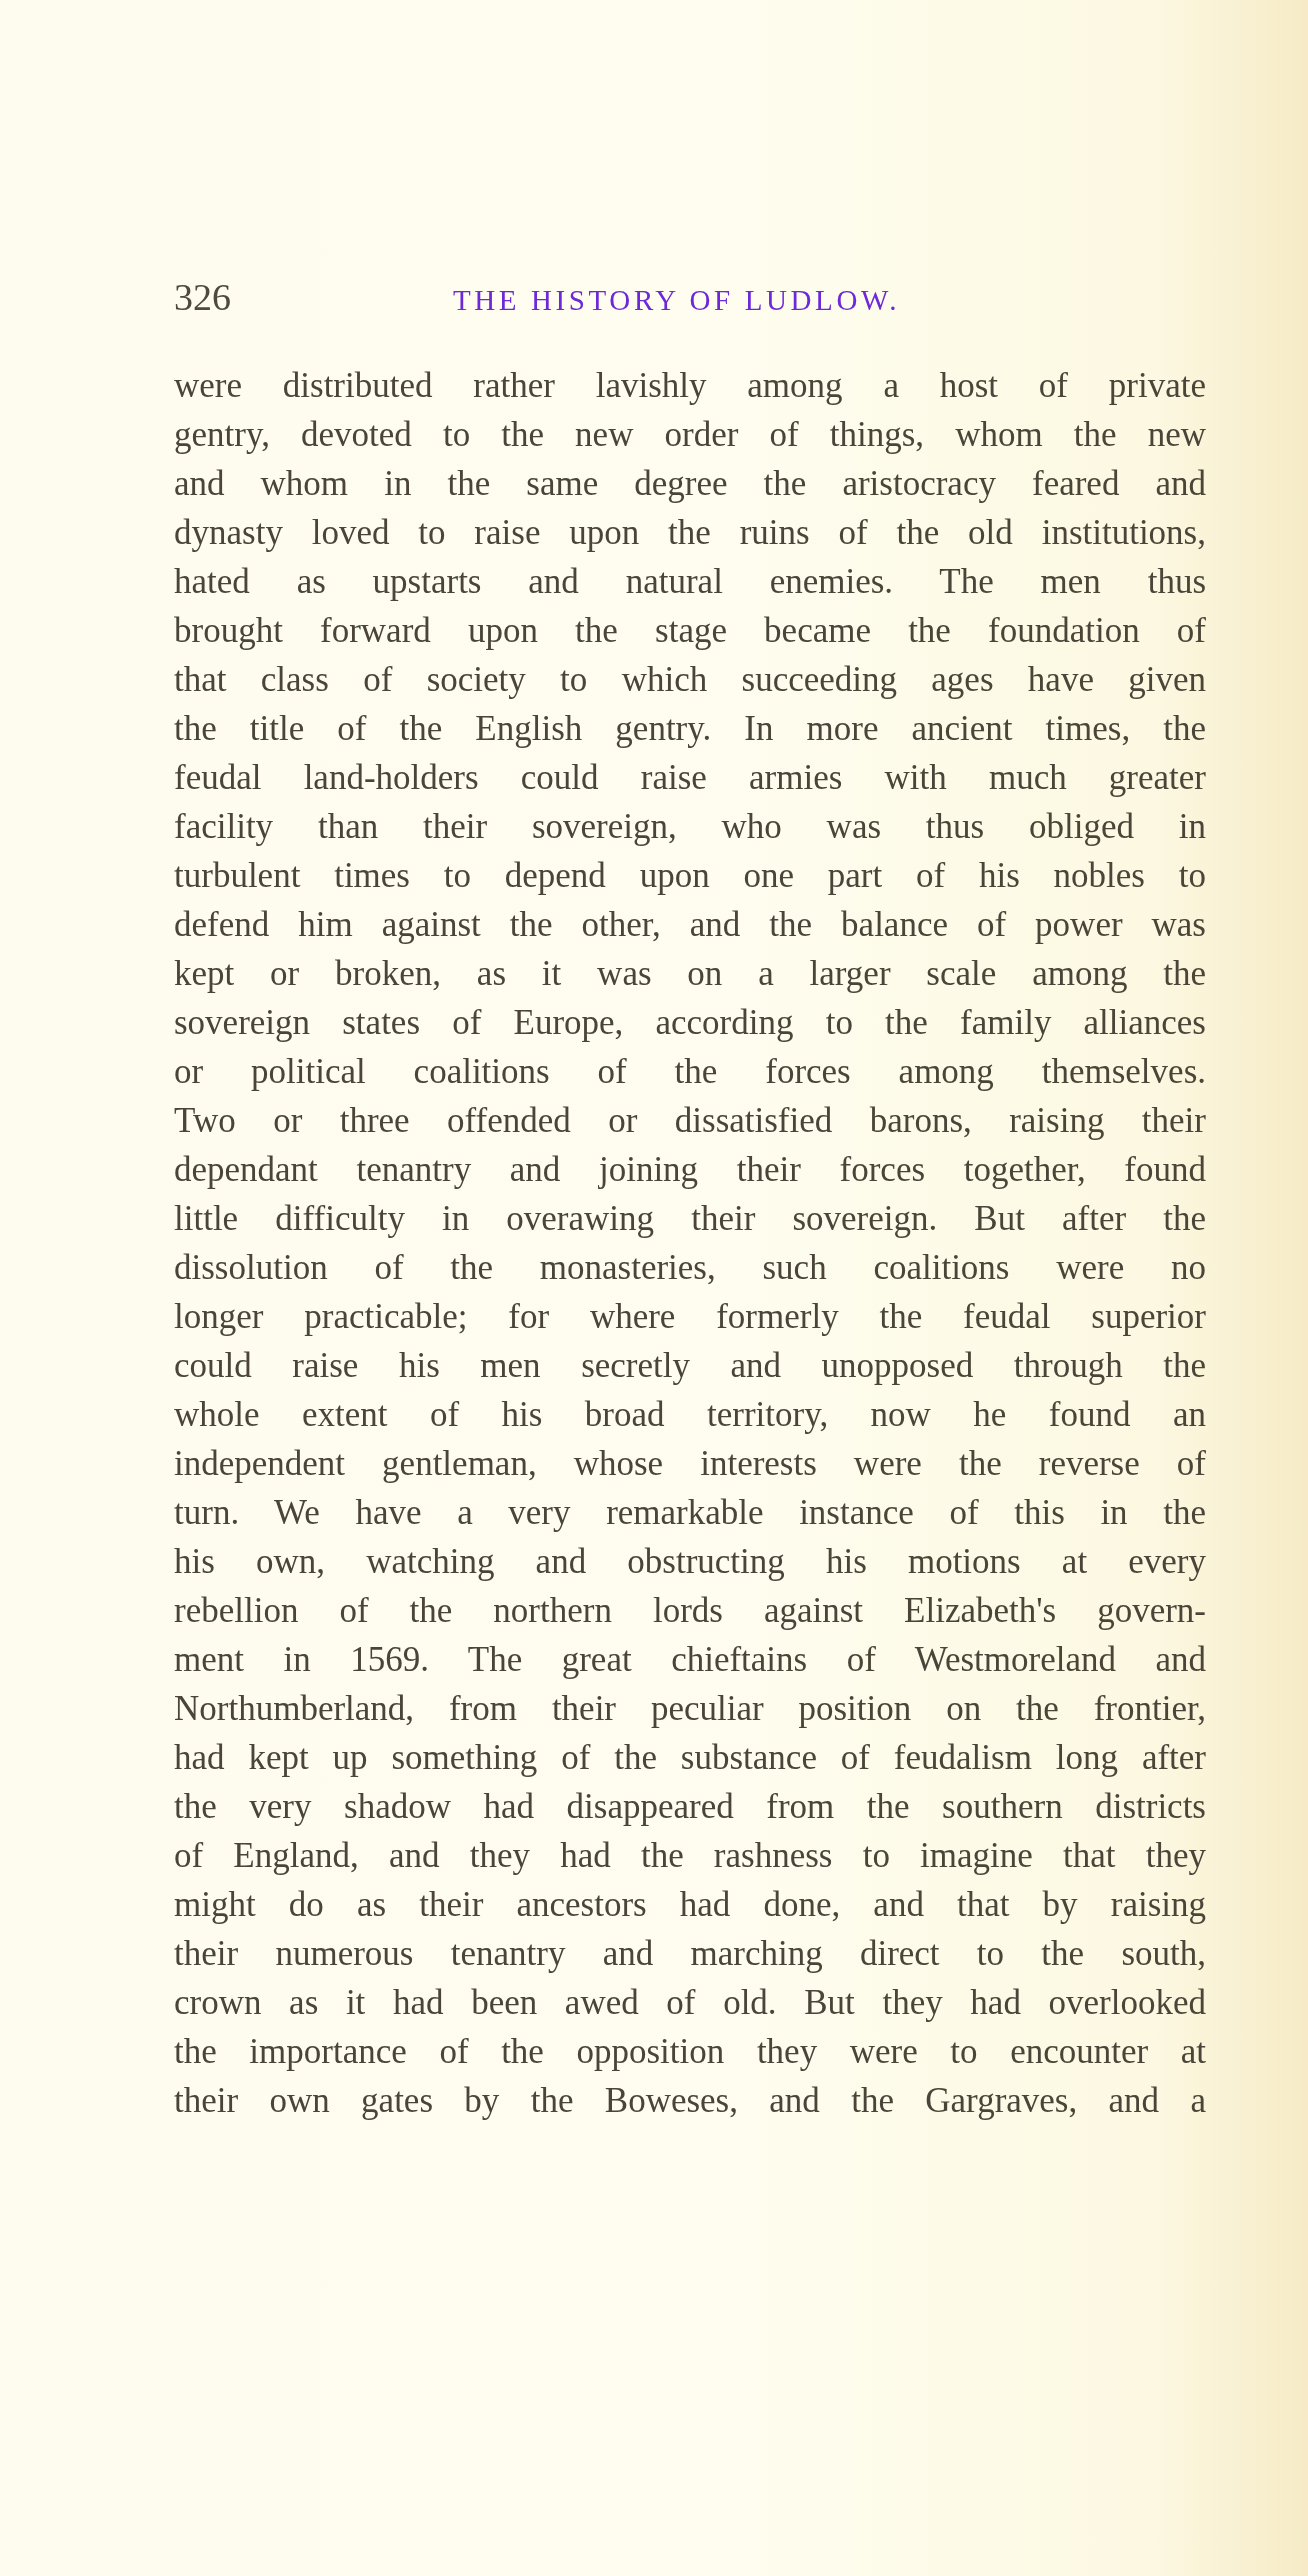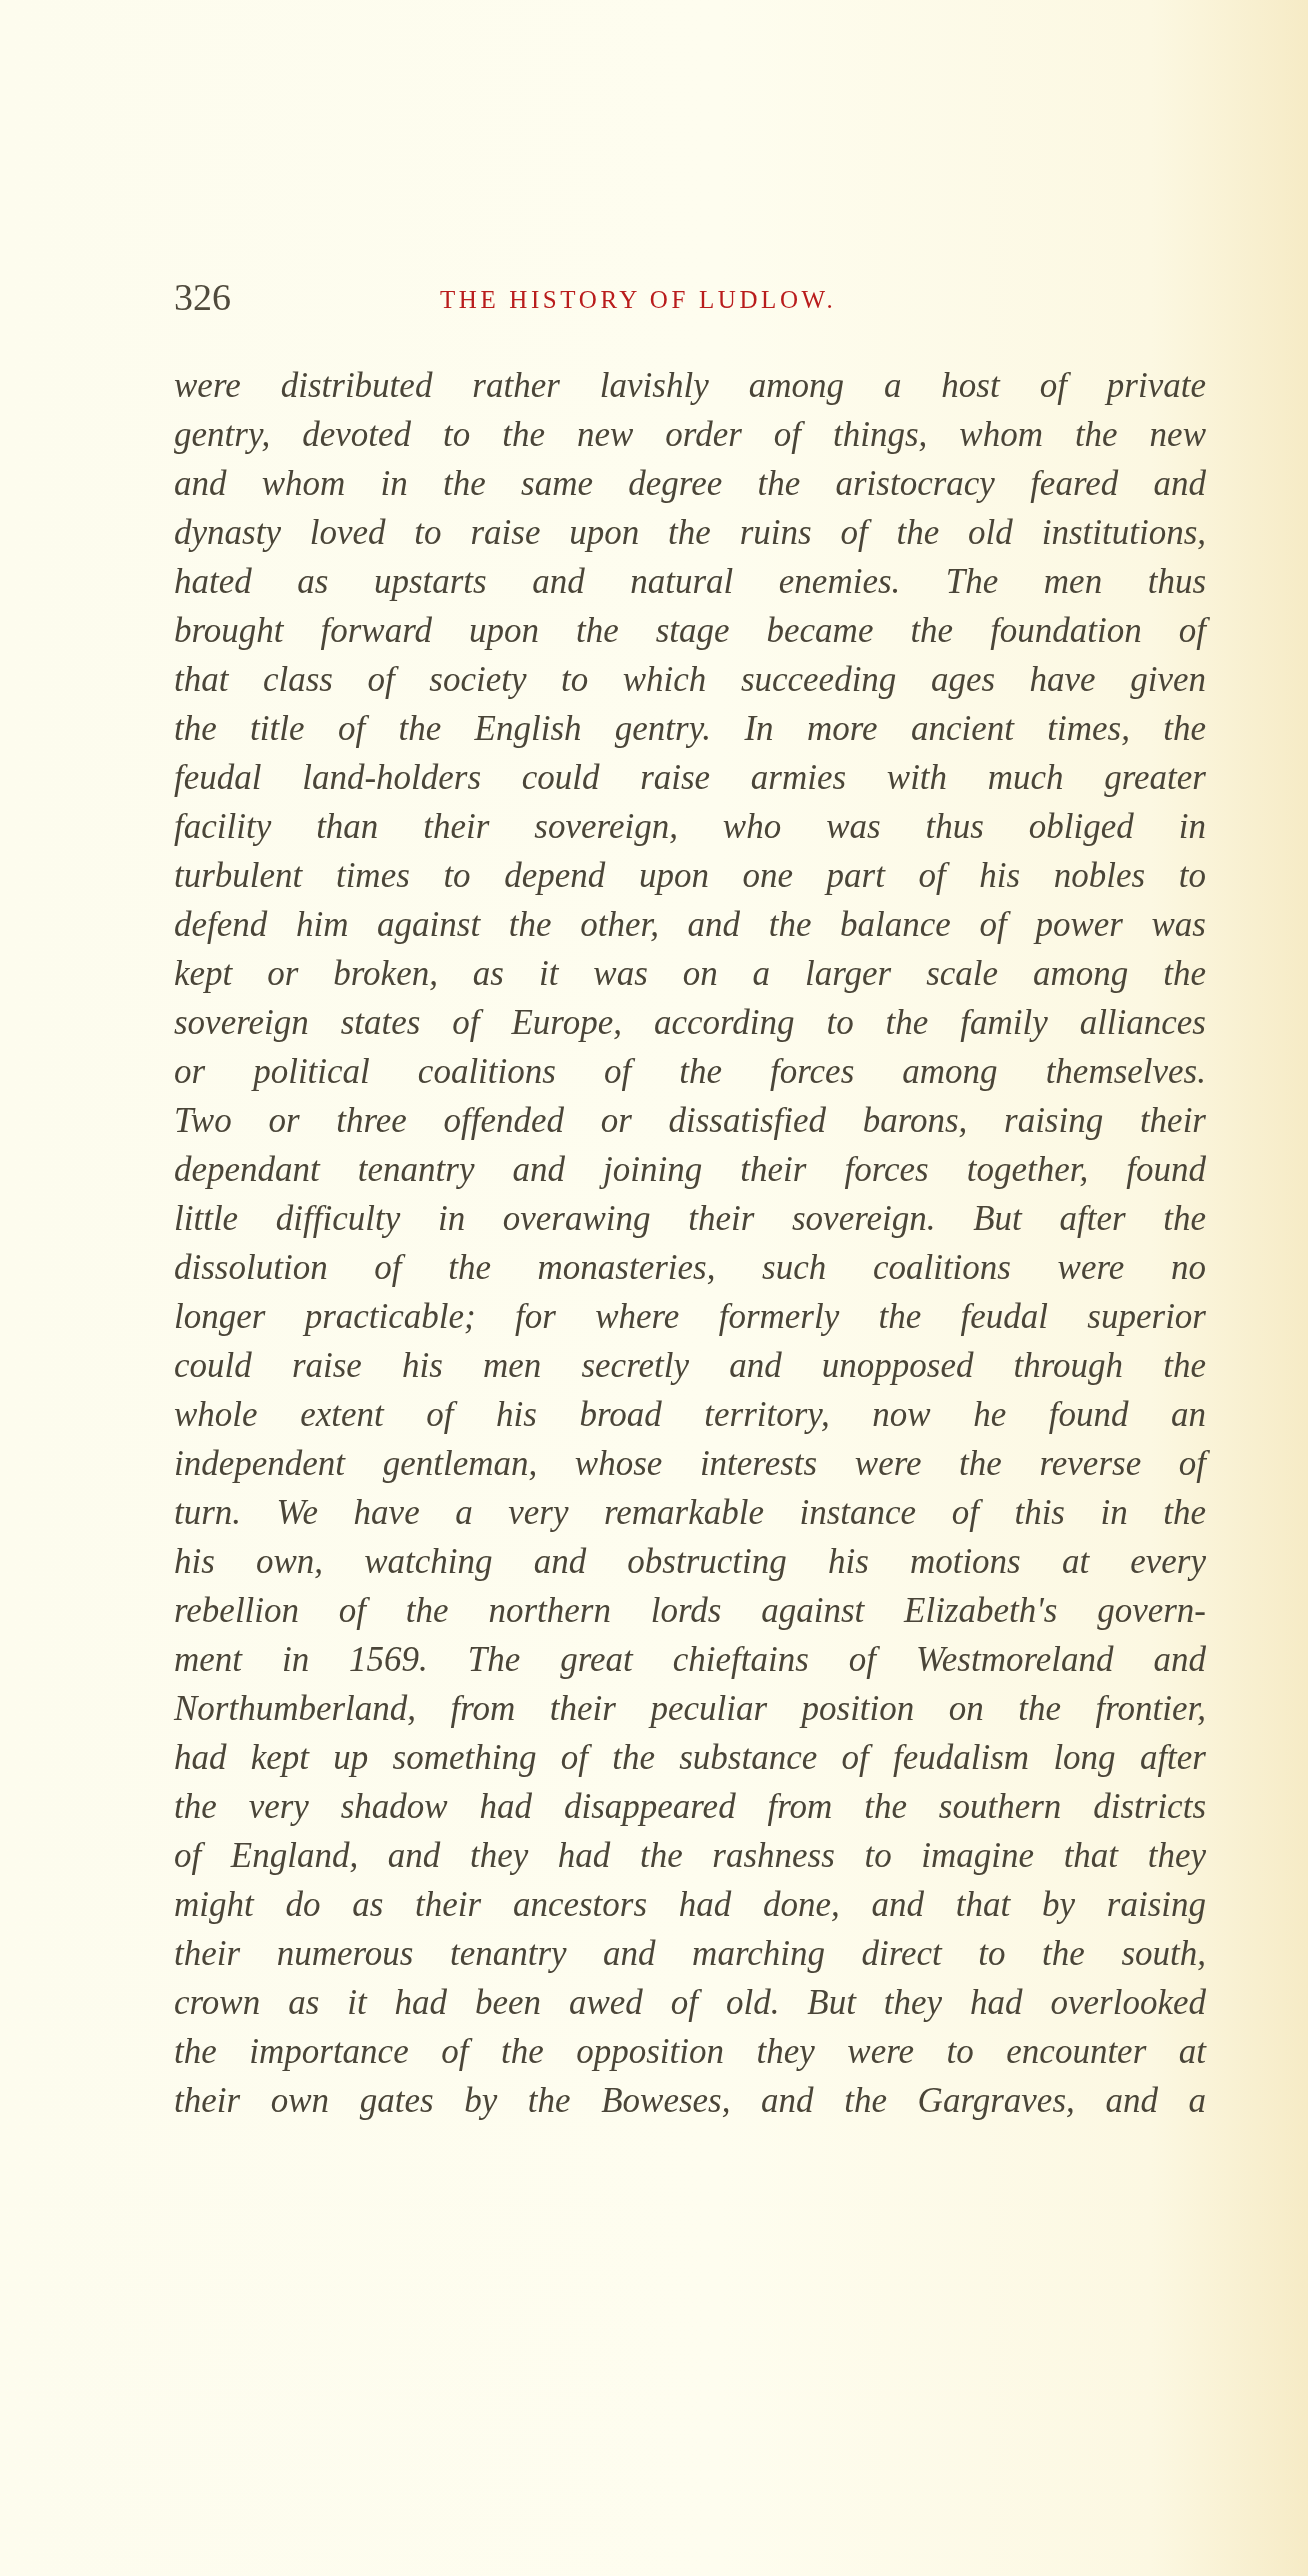--- a/index.html
+++ b/index.html
@@ -27,44 +27,43 @@
   .page-number {
     position: absolute;
     left: 0;
     top: 0;
     font-size: 38px;
     line-height: 40px;
     color: #4f4a3c;
   }
   .running-title {
     position: absolute;
-    left: 266px;
+    left: 279px;
     top: 8px;
-    font-size: 25px;
+    font-size: 29px;
     line-height: 30px;
     letter-spacing: 3.6px;
-    color: #b91c1c;
+    color: #6d28d9;
     white-space: nowrap;
   }
   .body-text {
     position: absolute;
     left: 174px;
     top: 361px;
     width: 1032px;
   }
   .line {
     display: block;
     height: 49px;
     line-height: 49px;
     font-size: 35px;
     text-align: justify;
     text-align-last: justify;
     white-space: nowrap;
     overflow: visible;
-    font-style: italic;
   }
   .line.last {
     text-align-last: justify;
   }
 </style>
 </head>
 <body>
 
 <div class="page">
   <div class="running-head">

